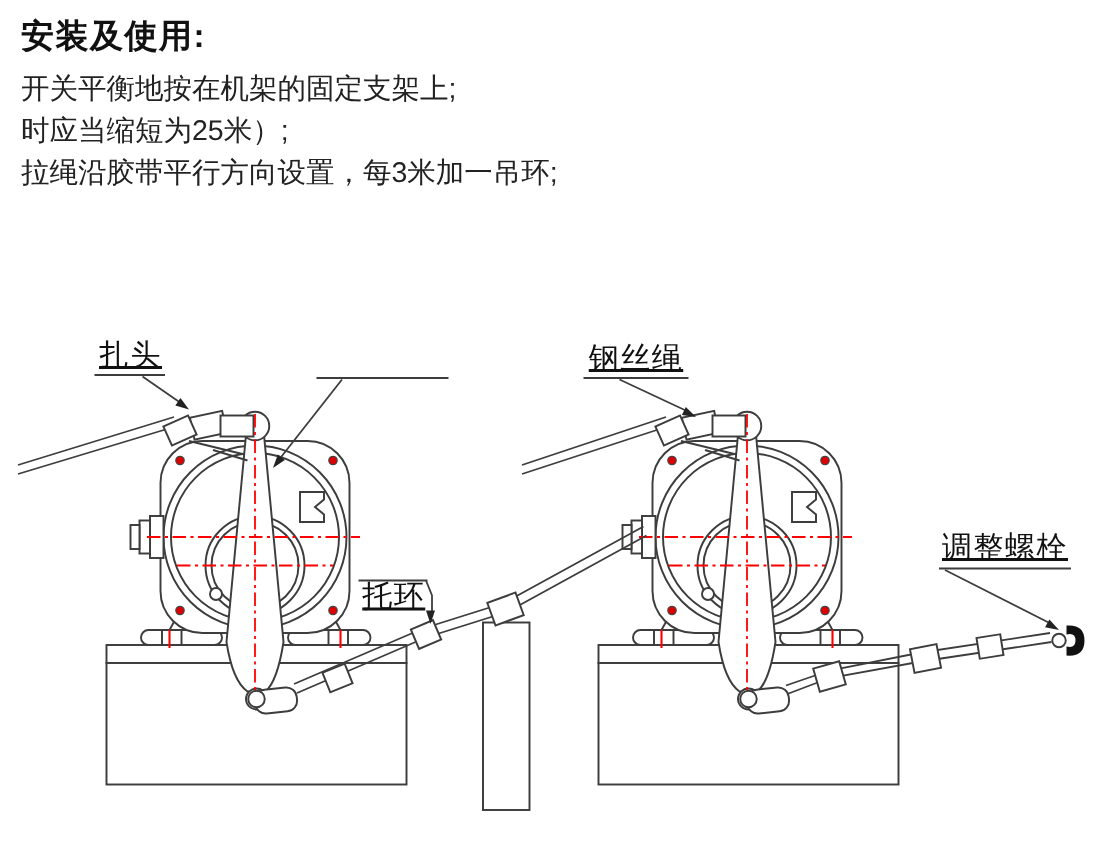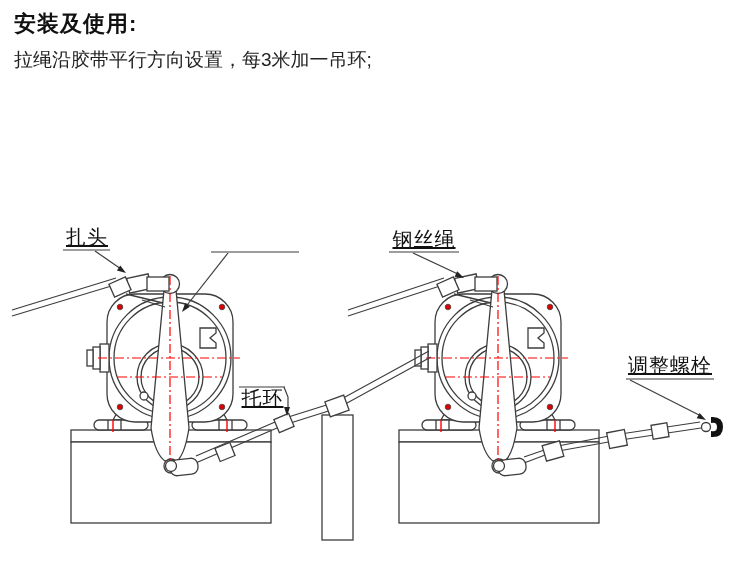--- a/index.html
+++ b/index.html
@@ -24,20 +24,22 @@
   svg.diagram{position:absolute;left:0;top:0;}
 </style>
 </head>
 <body>
 
 <div class="page">
 
   <div class="title">安装及使用:</div>
 
   <div class="instructions">
+    <div>开关平衡地按在机架的固定支架上;</div>
+    <div>时应当缩短为25米）;</div>
     <div>拉绳沿胶带平行方向设置，每3米加一吊环;</div>
   </div>
 
   <svg class="diagram" width="740" height="566" viewBox="0 0 740 566" xmlns="http://www.w3.org/2000/svg">
 
     <defs>
 
       <g id="sw" stroke="#3d3d3d" stroke-width="1.3" fill="#ffffff">
 
         <rect x="-99" y="72" width="200" height="12"></rect>

